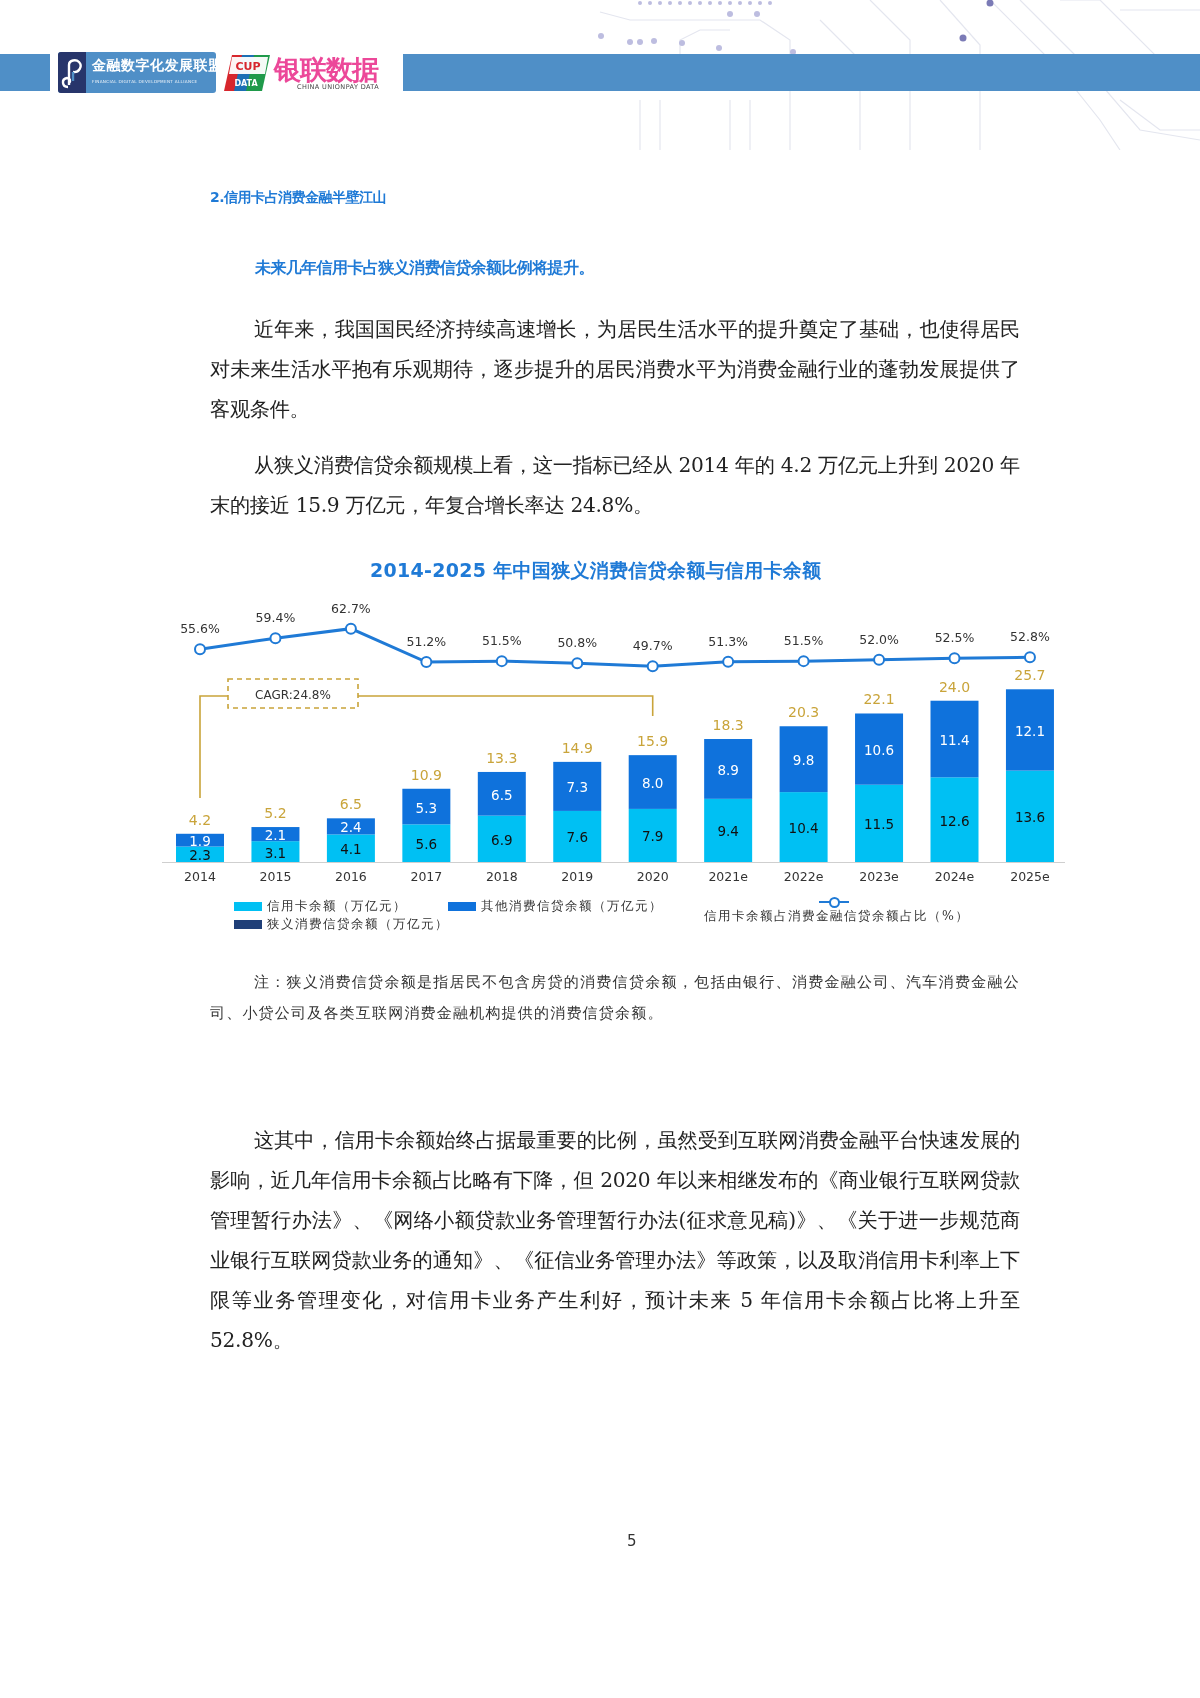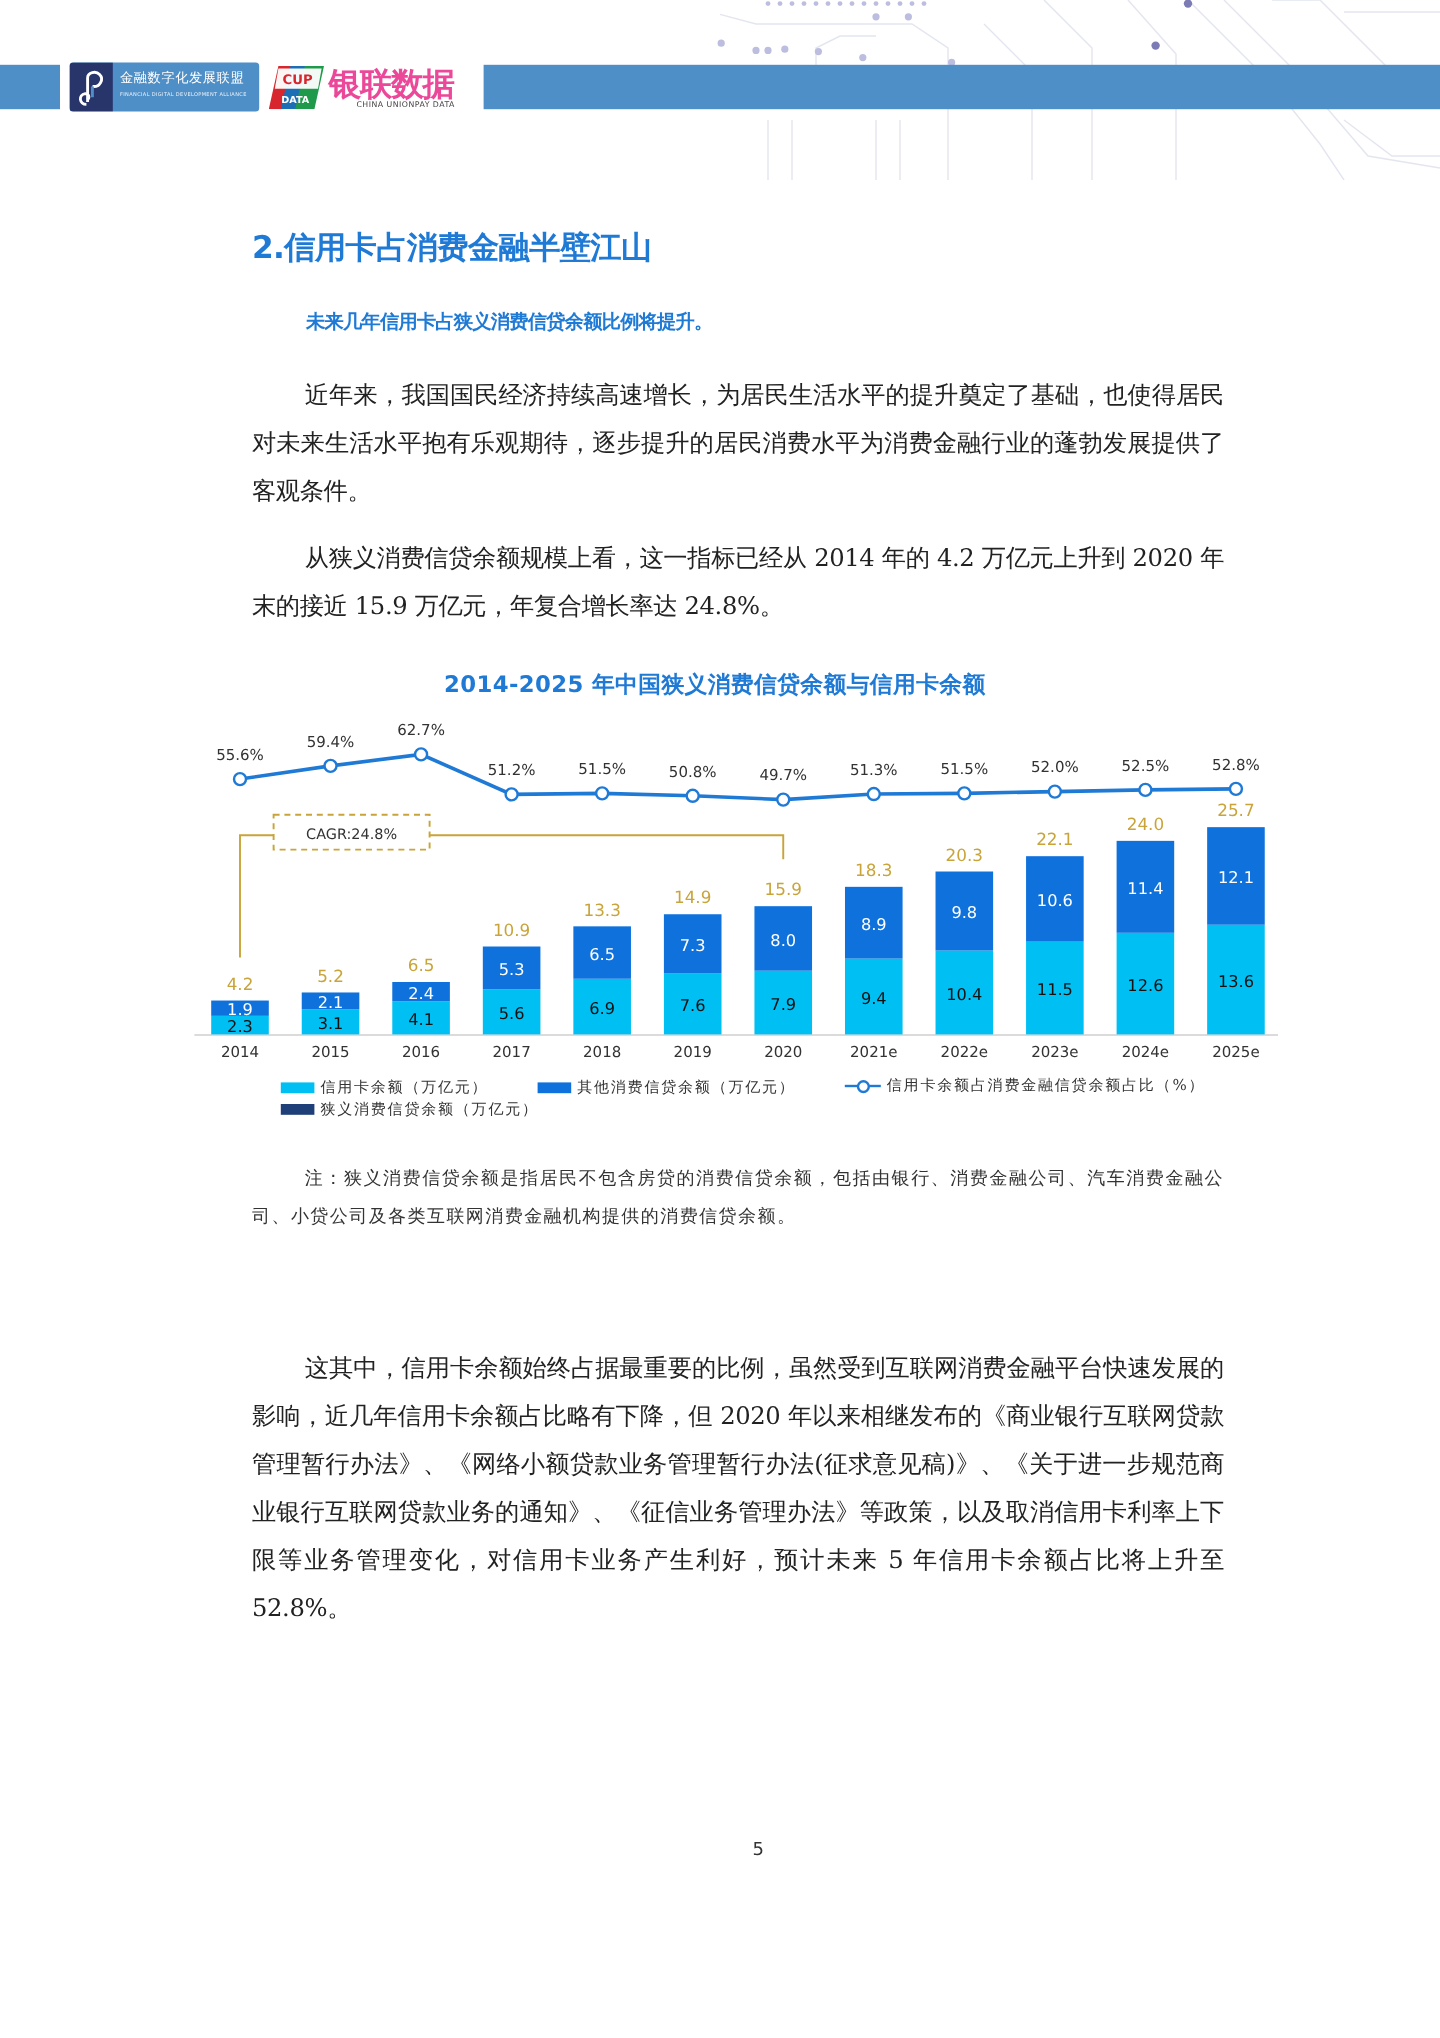--- a/index.html
+++ b/index.html
@@ -8,32 +8,32 @@
 
   
   .circuit { position:absolute; left:560px; top:0; width:640px; height:150px; }
   .hdr-stub { position:absolute; left:0; top:54px; width:50px; height:37px; background:#4f8fc7; }
   .hdr-bar  { position:absolute; left:403px; top:54px; width:797px; height:37px; background:#4f8fc7; }
   .logo-alliance { position:absolute; left:58px; top:52px; width:158px; height:41px;
                    background:#4f8fc7; border-radius:3px; overflow:hidden; display:flex; }
   .logo-alliance .mark { width:36px; height:41px; background:#27356b; display:flex;
                    align-items:center; justify-content:center; }
   .logo-alliance .txt { padding:5px 0 0 6px; color:#fff; }
-  .logo-alliance .cn { font-family:"DejaVu Sans","Liberation Sans",sans-serif; font-size:11px; font-weight:normal; letter-spacing:0.5px; white-space:nowrap; }
+  .logo-alliance .cn { font-family:"DejaVu Sans","Liberation Sans",sans-serif; font-size:14px; font-weight:bold; letter-spacing:0.5px; white-space:nowrap; }
   .logo-alliance .en { font-family:"DejaVu Sans","Liberation Sans",sans-serif; font-size:4.2px; letter-spacing:0.3px; margin-top:4px; white-space:nowrap; opacity:.9; }
   .logo-cup { position:absolute; left:216px; top:52px; width:185px; height:42px; }
   .cup-badge { position:absolute; left:8px; top:3px; width:46px; height:36px; }
   .cup-cn { position:absolute; left:58px; top:0px; font-family:"DejaVu Sans","Liberation Sans",sans-serif;
             font-size:27px; font-weight:bold; color:#ec4899; letter-spacing:-1px; white-space:nowrap; }
   .cup-en { position:absolute; left:59px; top:31px; font-family:"DejaVu Sans","Liberation Sans",sans-serif;
             font-size:6.5px; color:#444; letter-spacing:0.4px; white-space:nowrap;padding-left:22px; }
 
   
   .h2 { position:absolute; left:210px; top:189px; font-family:"DejaVu Sans","Liberation Sans",sans-serif;
-        font-weight:bold; font-size:26px; color:#1f7ad6; letter-spacing:-0.5px; white-space:nowrap; }
+        font-weight:bold; font-size:14px; color:#1f7ad6; letter-spacing:-0.5px; white-space:nowrap; }
   .h3 { position:absolute; left:255px; top:258px; font-family:"DejaVu Sans","Liberation Sans",sans-serif;
         font-weight:bold; font-size:16px; color:#1f7ad6; letter-spacing:-0.6px; white-space:nowrap; }
   .para { position:absolute; left:210px; width:810px; font-size:20.2px; line-height:40px;
           text-indent:44px; text-align:justify; margin:0; letter-spacing:-0.3px; }
   .p1 { top:309px; }
   .p2 { top:445px; }
   .p3 { top:1120px; }
   .chart-title { position:absolute; left:370px; top:558px; font-family:"DejaVu Sans","Liberation Sans",sans-serif;
                  font-weight:bold; font-size:19px; color:#1f7ad6; letter-spacing:0.3px; white-space:nowrap;text-align:right; }
   .note { position:absolute; left:210px; top:967px; width:810px; font-size:15px; line-height:31px;
@@ -249,21 +249,21 @@
 
 <div class="legend">
   <div class="leg-item" style="left:0;top:0;">
     <span class="leg-swatch" style="background:#00c0f3"></span>
     <span>信用卡余额（万亿元）</span>
   </div>
   <div class="leg-item" style="left:214px;top:0;">
     <span class="leg-swatch" style="background:#0f72dc"></span>
     <span>其他消费信贷余额（万亿元）</span>
   </div>
-  <div class="leg-item" style="left:470px;top:-2px;">
+  <div class="leg-item" style="left:470px;top:-2px;flex-direction:column;">
     <span class="leg-line"></span>
     <span>信用卡余额占消费金融信贷余额占比（%）</span>
   </div>
   <div class="leg-item" style="left:0;top:18px;">
     <span class="leg-swatch" style="background:#1f3f78"></span>
     <span>狭义消费信贷余额（万亿元）</span>
   </div>
 </div>
 
 <p class="note">注：狭义消费信贷余额是指居民不包含房贷的消费信贷余额，包括由银行、消费金融公司、汽车消费金融公司、小贷公司及各类互联网消费金融机构提供的消费信贷余额。</p>

